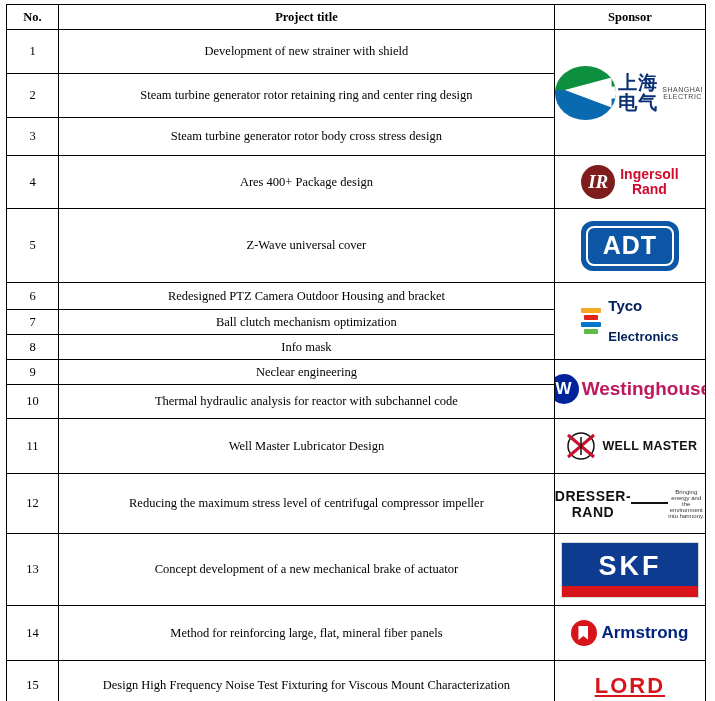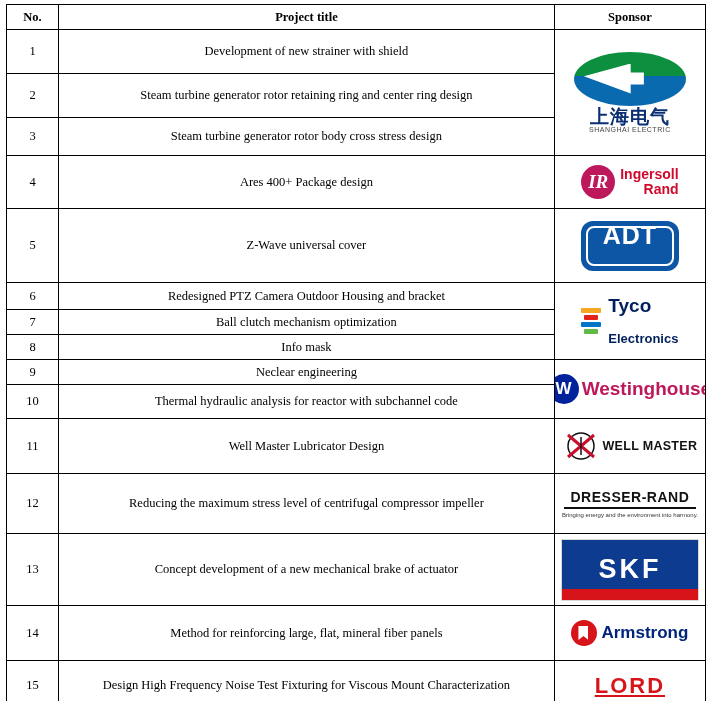--- a/index.html
+++ b/index.html
@@ -48,21 +48,21 @@
     padding: 2px 0;
     background: #ffffff;
   }
 
   
   .logo-wrap {
     width: 100%;
     display: flex;
     align-items: center;
     justify-content: center;
-    flex-direction: column;
+    flex-direction: row;
     overflow: hidden;
   }
 
   
   .shanghai-mark {
     width: 112px;
     height: 54px;
     position: relative;
     background: linear-gradient(180deg, #0c8f3f 0%, #0c8f3f 45%, #0a6ab0 45%, #0a6ab0 100%);
     border-radius: 50%/50%;
@@ -90,45 +90,45 @@
     font-size: 7px;
     color: #444444;
     letter-spacing: 0.5px;
   }
 
   
   .ir-row { display:flex; align-items:center; justify-content:center; }
   .ir-badge {
     width: 34px; height: 34px;
     border-radius: 50%;
-    background: #be185d;
+    background: #7f1d1d;
     color: #ffffff;
     font-family: "Liberation Serif", serif;
     font-style: italic;
     font-weight: bold;
     font-size: 19px;
     line-height: 34px;
     text-align: center;
     margin-right: 5px;
   }
   .ir-text {
     font-family: "Liberation Sans", sans-serif;
     font-weight: bold;
     font-size: 14px;
     color: #cf0a2c;
     line-height: 1.05;
-    text-align: right;
+    text-align: center;
   }
 
   
   .adt-badge {
     width: 98px; height: 50px;
     background: #0d56a6;
     border-radius: 12px;
-    display: flex; justify-content: center;
+    display: flex; align-items: center; justify-content: center;
     position: relative;
   }
   .adt-badge:after{
     content:"";
     position:absolute; left:5px; top:5px; right:5px; bottom:5px;
     border:2px solid #ffffff; border-radius:8px;
   }
   .adt-text {
     font-family: "Liberation Sans", sans-serif;
     font-weight: bold;
@@ -151,21 +151,21 @@
   .tyco-b2 { top:7px; width:14px; background:#e2231a; left:3px; }
   .tyco-b3 { top:14px; width:20px; background:#0077c8; }
   .tyco-b4 { top:21px; width:14px; background:#5fbb46; left:3px; }
   .tyco-text {
     font-family: "Liberation Sans", sans-serif;
     font-weight: bold;
     color: #00205b;
     text-align: left;
     line-height: 1.05;
   }
-  .tyco-t1 { font-size: 19px; }
+  .tyco-t1 { font-size: 15px; }
   .tyco-t2 { font-size: 13px; margin-top: 16px; }
 
   
   .west-row { display:flex; align-items:center; justify-content:center; }
   .west-mark {
     width: 30px; height: 30px;
     border-radius: 50%;
     background: #00239c;
     color: #ffffff;
     font-family: "Liberation Sans", sans-serif;
@@ -220,21 +220,21 @@
     border: 1px solid #d8d8d8;
   }
   .skf-blue {
     background: #0d3b8f;
     color: #ffffff;
     font-family: "Liberation Sans", sans-serif;
     font-weight: bold;
     font-size: 27px;
     letter-spacing: 3px;
     text-align: center;
-    padding: 14px 0 4px 0;
+    padding: 8px 0 4px 0;
   }
   .skf-red { background: #d7141a; height: 11px; }
 
   
   .arm-row { display:flex; align-items:center; justify-content:space-between; }
   .arm-mark {
     width: 26px; height: 26px;
     border-radius: 50%;
     background: #d7141a;
     margin-right: 4px;

